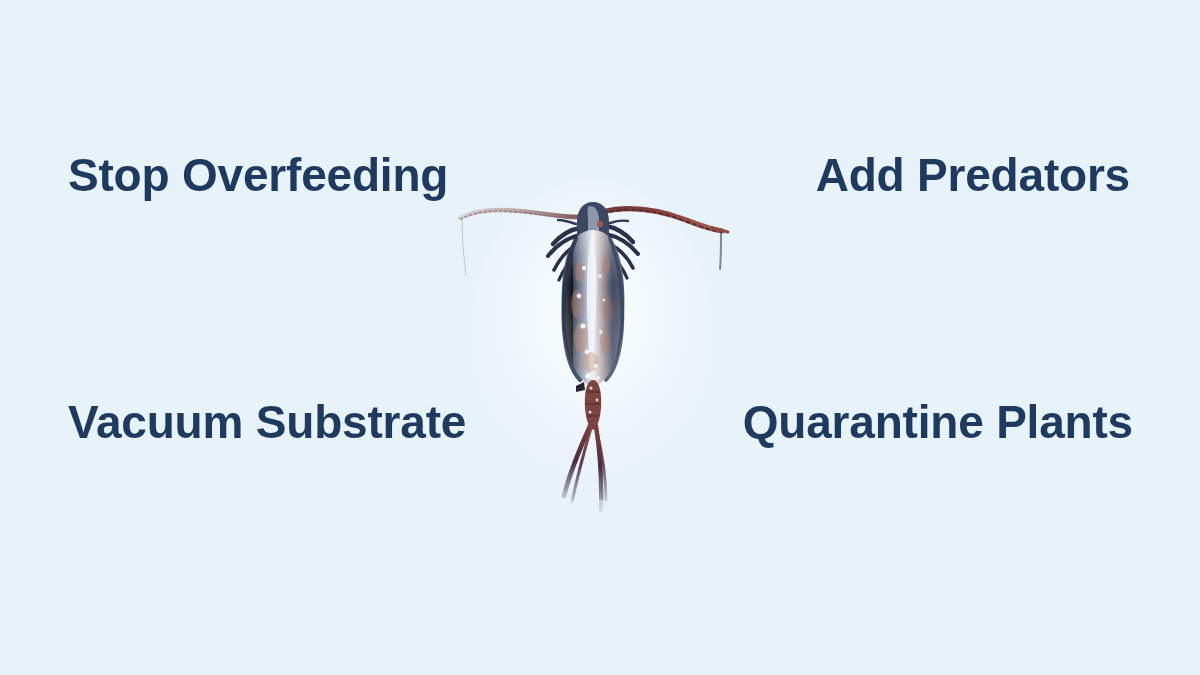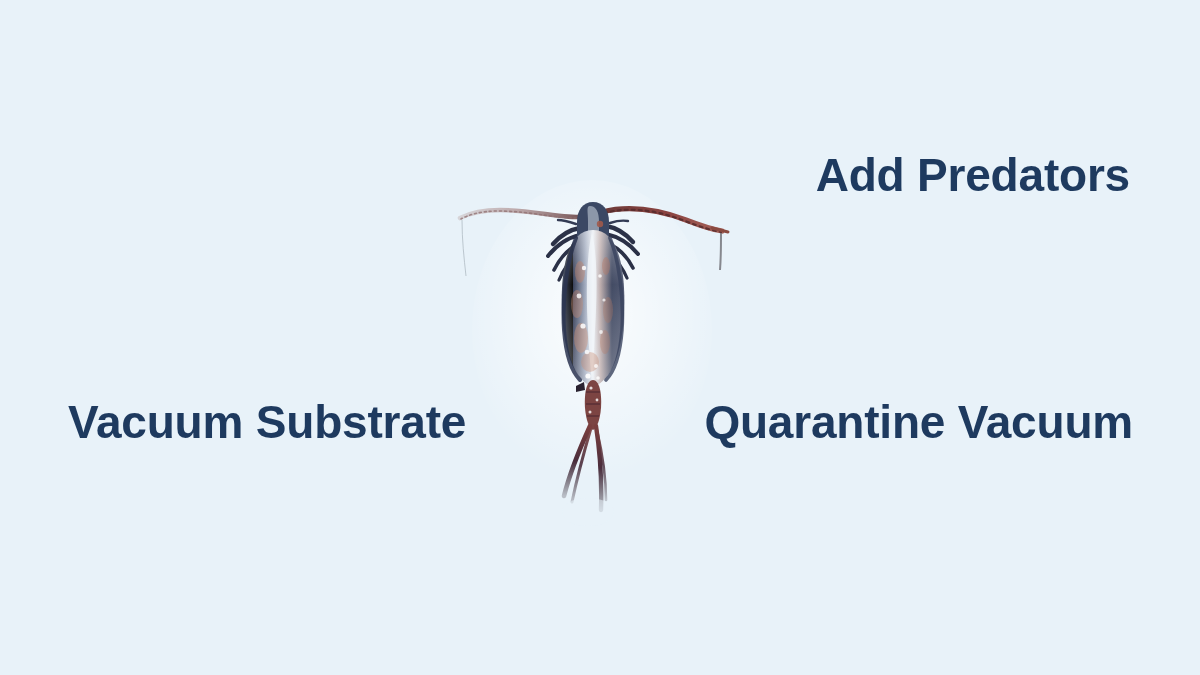--- a/index.html
+++ b/index.html
@@ -43,26 +43,27 @@
     display: block;
     width: 320px;
     height: 360px;
   }
 </style>
 </head>
 <body>
 
 <div id="canvas" style="background: rgb(232, 242, 249);">
 
+  <div class="label" id="label-tl" style="color: rgb(30, 58, 95);">Stop Overfeeding</div>
 
   <div class="label" id="label-tr" style="color: rgb(30, 58, 95); text-align: center;">Add Predators</div>
 
   <div class="label" id="label-bl" style="color: rgb(30, 58, 95);">Vacuum Substrate</div>
 
-  <div class="label" id="label-br" style="color: rgb(30, 58, 95);">Quarantine Vacuum</div>
+  <div class="label" id="label-br" style="color: rgb(30, 58, 95);">Quarantine Plants</div>
 
   <div id="specimen">
     <svg viewBox="0 0 320 360" xmlns="http://www.w3.org/2000/svg">
       <defs>
         <linearGradient id="gBody" x1="0" y1="0" x2="1" y2="0">
           <stop offset="0" stop-color="#39445c"></stop>
           <stop offset="0.18" stop-color="#2c3category"></stop>
           <stop offset="0.18" stop-color="#2c3550"></stop>
           <stop offset="0.38" stop-color="#9fa9bd"></stop>
           <stop offset="0.50" stop-color="#e9eef4"></stop>

